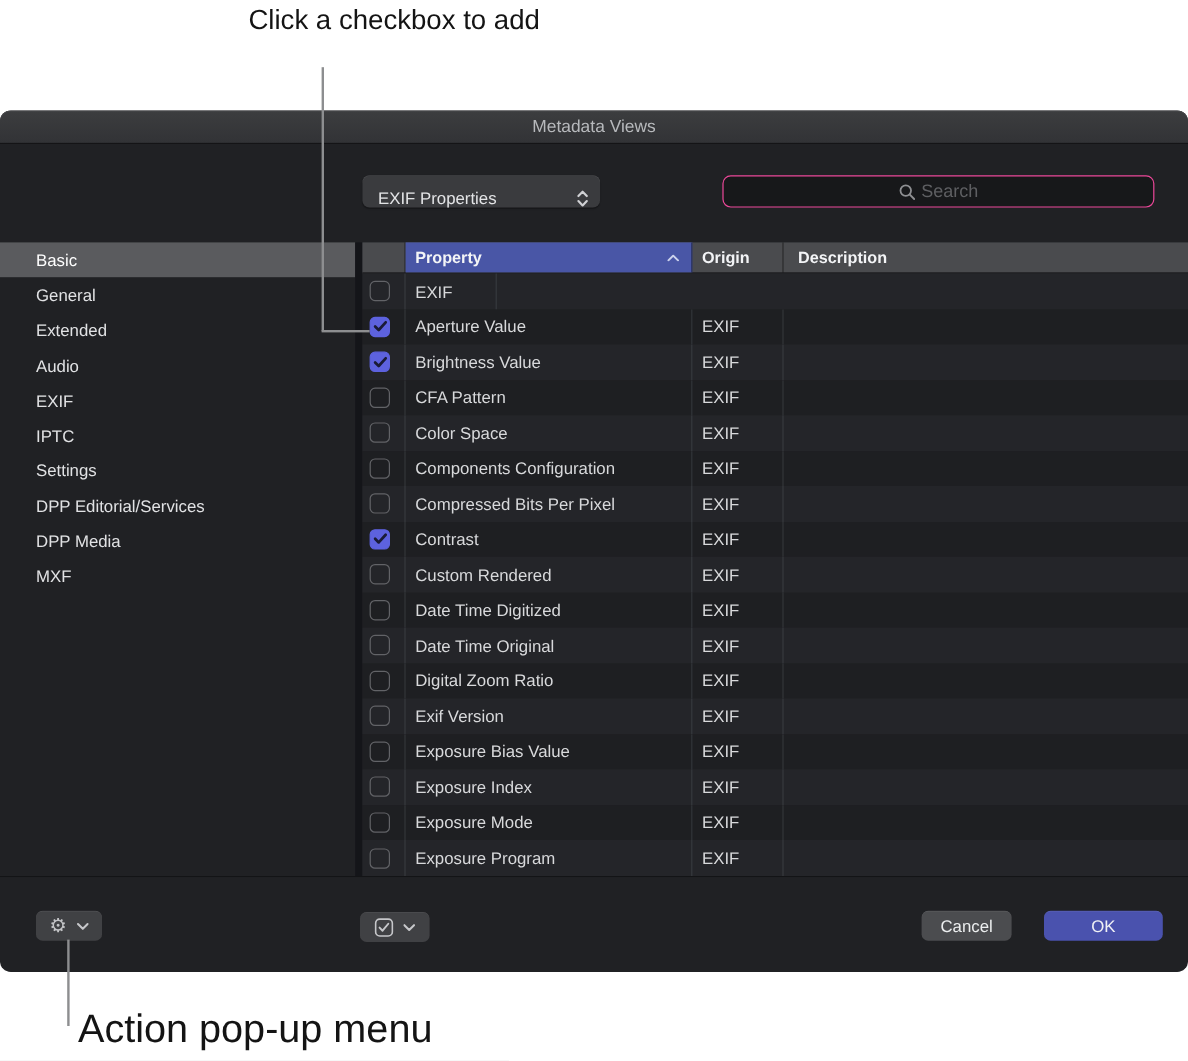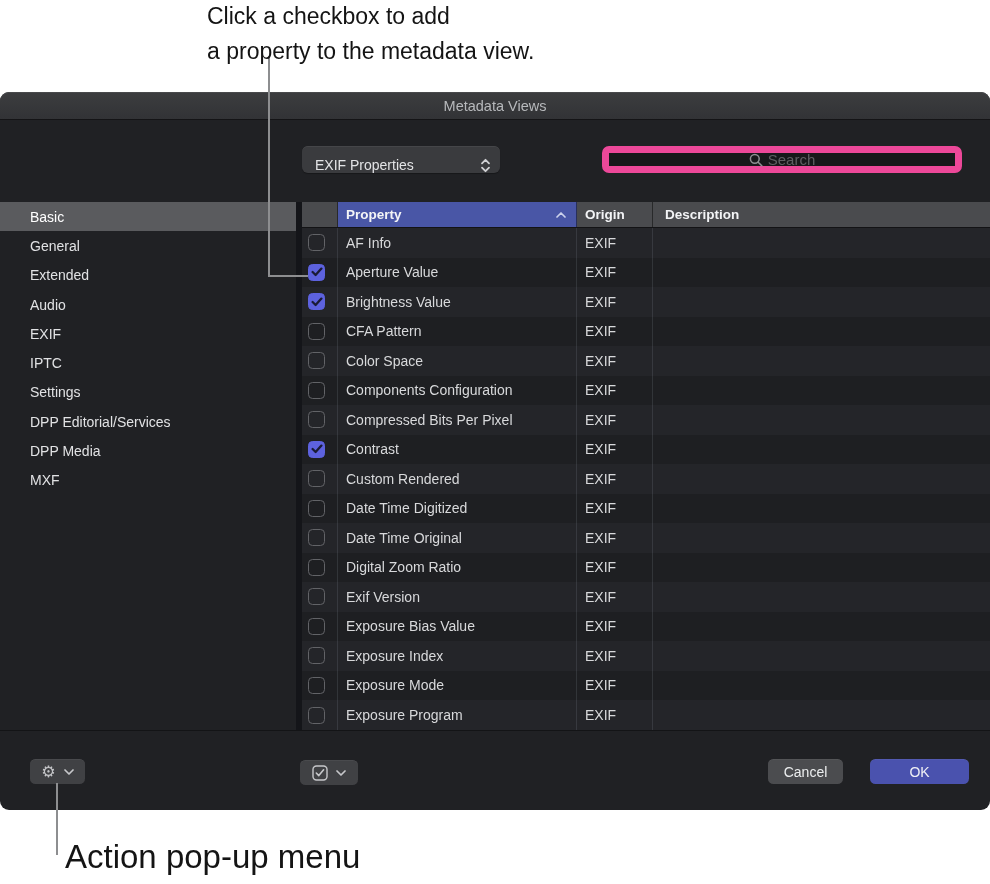--- a/index.html
+++ b/index.html
@@ -25,21 +25,21 @@
     display:flex; align-items:center; justify-content:center; }
   .titlebar .title { color:#b7b9bc; font-size:14.5px; }
 
   
   .popup { position:absolute; left:302px; top:54px; width:198px; height:27px;
     background:#3a3b3e; border-radius:6px; display:flex; align-items:flex-end;
     box-shadow:inset 0 0.5px 0 rgba(255,255,255,0.12), 0 1px 1px rgba(0,0,0,0.3);
     padding:0 9px 0 13px; cursor:default; }
   .popup .popup-label { color:#e3e4e6; font-size:14px; flex:1; }
   .searchbox { position:absolute; left:602px; top:54px; width:360px; height:27px;
-    background:#17181a; border:7px solid #ec4899; border-radius:7px;
+    background:#17181a; border:1px solid #ec4899; border-radius:7px;
     display:flex; align-items:center; justify-content:center; gap:5px; }
   .searchbox .ph { color:#5e5f62; font-size:15px; }
 
   
   .content { position:absolute; left:0; top:110px; width:990px; height:528px; display:flex; }
   .sidebar { width:296px; flex:none; }
   .sb-item { height:29.3px; display:flex; align-items:center; padding-left:30px;
     font-size:14px; color:#e1e2e4; }
   .sb-item.selected { background:#5a5b5e; color:#ffffff; }
   .v-divider { width:6px; flex:none; background:#141519; }
@@ -83,21 +83,20 @@
     color:#eceeef; font-size:14px;margin-left:6px; }
   .btn-ok     { left:870px; top:28px; width:99px; background:#4a52ae;
     color:#f0f1f5; font-size:14px; }
   .gear-glyph { font-family:"DejaVu Sans",sans-serif; font-size:16px; color:#c3c4c7; line-height:1; }
 </style>
 </head>
 <body>
 
 <div class="ann-top">
   <div>Click a checkbox to add</div>
-  <div>a property to the metadata view.</div>
 </div>
 <div class="conn conn-top-v"></div>
 <div class="conn conn-top-h"></div>
 
 <div class="window">
 
   <div class="titlebar">
     <span class="title">Metadata Views</span>
   </div>
 
@@ -174,23 +173,20 @@
           <span>Description</span>
         </div>
       </div>
       <div class="t-body">
           <div class="t-row odd">
     <div class="tc tc-cb">
       <span class="cb">
         
       </span>
     </div>
-    <div class="tc tc-prop">
-              <span>AF Info</span>
-            </div>
     <div class="tc tc-orig">
               <span>EXIF</span>
             </div>
     <div class="tc tc-desc">
               <span></span>
             </div>
   </div>
           <div class="t-row even">
     <div class="tc tc-cb">
       <span class="cb checked">

